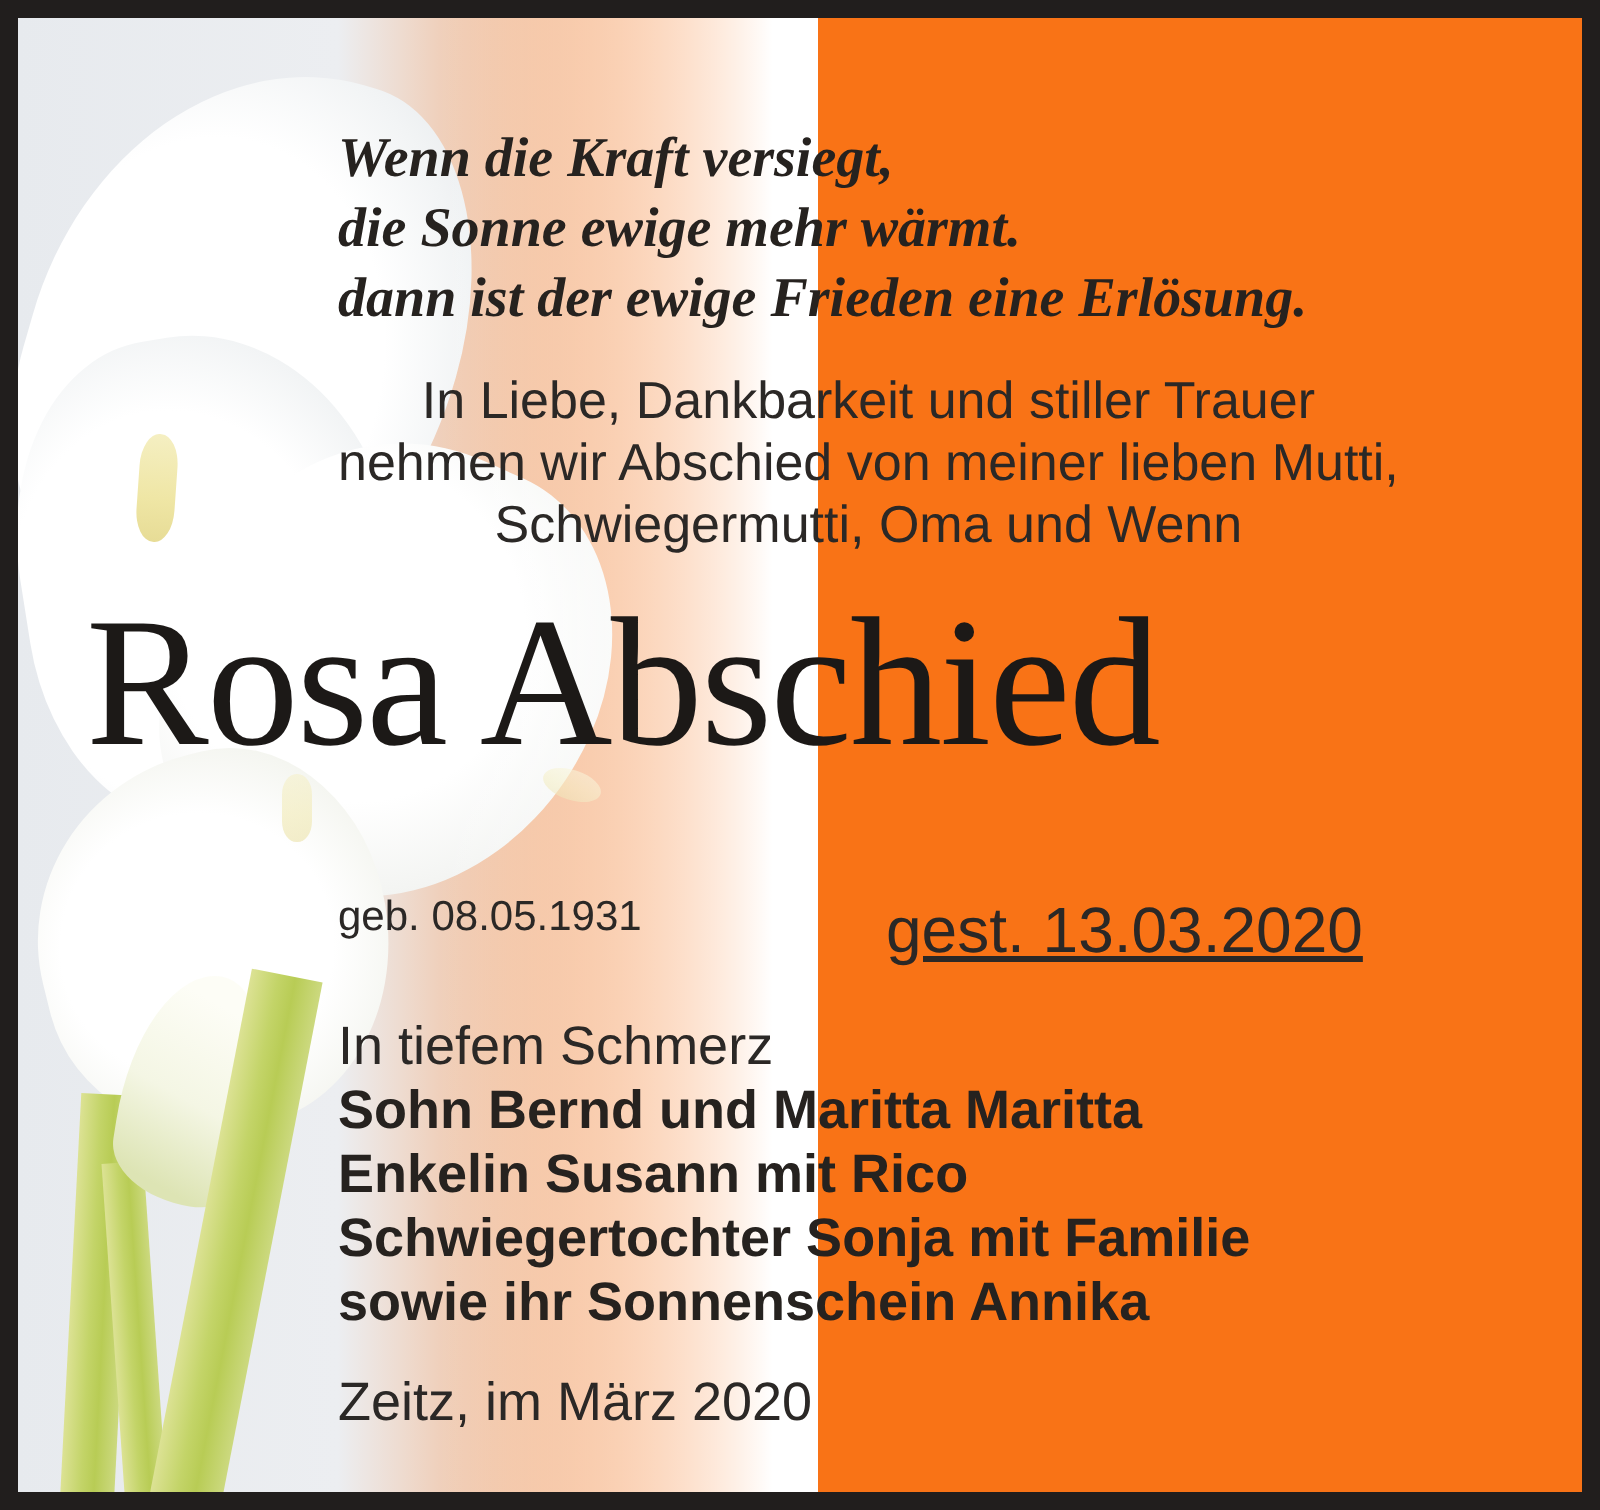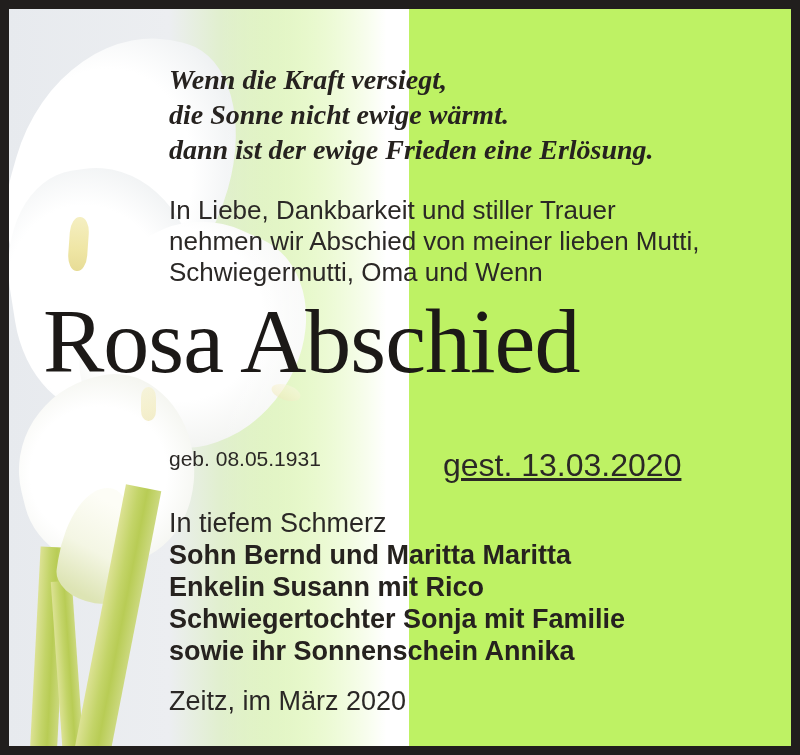--- a/index.html
+++ b/index.html
@@ -1,21 +1,21 @@
 <!DOCTYPE html>
 <html><head>
 <meta charset="utf-8">
 <style>
   html,body{margin:0;padding:0;background:#ffffff;}
   .notice{
     position:relative;
     width:800px;height:755px;
     box-sizing:border-box;
     border:9px solid #211e1d;
-    background:#bef264;
+    background:#f97316;
     overflow:hidden;
     font-family:"Liberation Sans", sans-serif;
     color:#2b2826;
   }
   
   .photo{position:absolute;left:0;top:0;width:400px;height:737px;overflow:hidden;}
   .photo .bgwash{
     position:absolute;left:0;top:0;width:400px;height:737px;
     background:linear-gradient(to right,#e7eaee 0%,#eceef1 40%,rgba(255,255,255,0) 92%);
   }
@@ -59,21 +59,21 @@
   .stem-a{left:26px;top:538px;width:27px;height:215px;transform:rotate(3deg);}
   .stem-b{left:88px;top:476px;width:36px;height:300px;transform:rotate(11deg);}
   .stem-c{left:48px;top:572px;width:21px;height:180px;transform:rotate(-4deg);}
   .photo-fade{
     position:absolute;left:210px;top:0;width:190px;height:737px;
     background:linear-gradient(to right,rgba(255,255,255,0) 0%,#ffffff 88%);
   }
   
   .txt{position:absolute;z-index:3;}
   .verse{left:160px;top:53px;font-family:"Liberation Serif", serif;font-style:italic;font-weight:bold;font-size:28px;line-height:35px;color:#26221f;}
-  .intro{left:160px;top:186px;font-size:26px;line-height:31px;color:#2b2826;}
+  .intro{left:160px;top:176px;font-size:26px;line-height:31px;color:#2b2826;text-align:center;}
   .name{
     left:34px;top:282px;
     font-family:"Liberation Serif", serif;
     font-size:92px;line-height:100px;letter-spacing:-1px;
     color:#1c1917;white-space:nowrap;
   }
   .maiden{left:160px;top:399px;font-size:25px;font-weight:bold;color:#26221f;}
   .dates{left:160px;top:438px;font-size:21px;color:#2b2826;}
   .death-date{position:absolute;left:434px;top:438px;font-size:32px;color:#2b2826;text-decoration:underline;}
   .mourn-intro{left:160px;top:498px;font-size:27px;line-height:32px;color:#2b2826;}
@@ -96,21 +96,21 @@
     <div class="spadix spadix-faint"></div>
     <div class="stem stem-a"></div>
     <div class="stem stem-c"></div>
     <div class="bud"></div>
     <div class="stem stem-b"></div>
     <div class="photo-fade"></div>
   </div>
 
   <div class="txt verse">
     <div>Wenn die Kraft versiegt,</div>
-    <div>die Sonne nicht ewige wärmt.</div>
+    <div>die Sonne ewige mehr wärmt.</div>
     <div>dann ist der ewige Frieden eine Erlösung.</div>
   </div>
 
   <div class="txt intro">
     <div>In Liebe, Dankbarkeit und stiller Trauer</div>
     <div>nehmen wir Abschied von meiner lieben Mutti,</div>
     <div>Schwiegermutti, Oma und Wenn</div>
   </div>
 
   <div class="txt name">Rosa Abschied</div>

